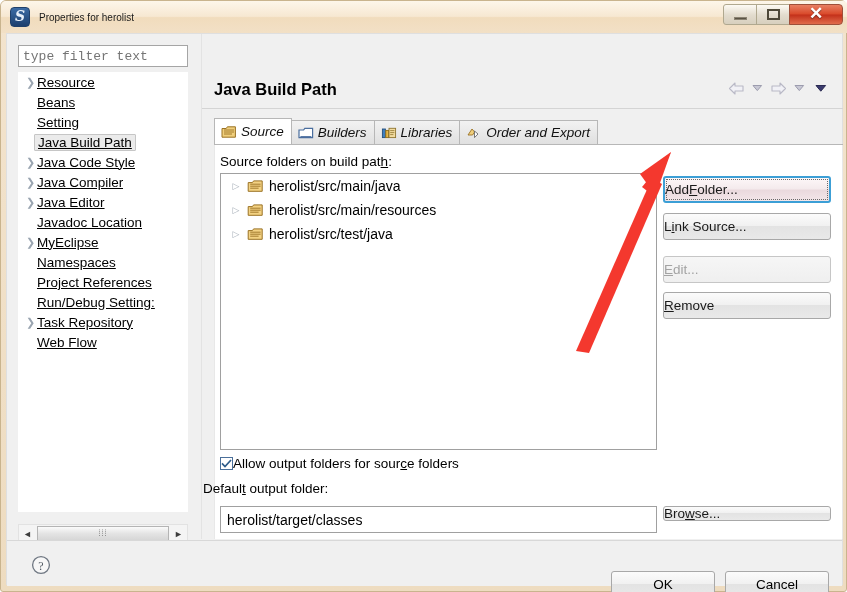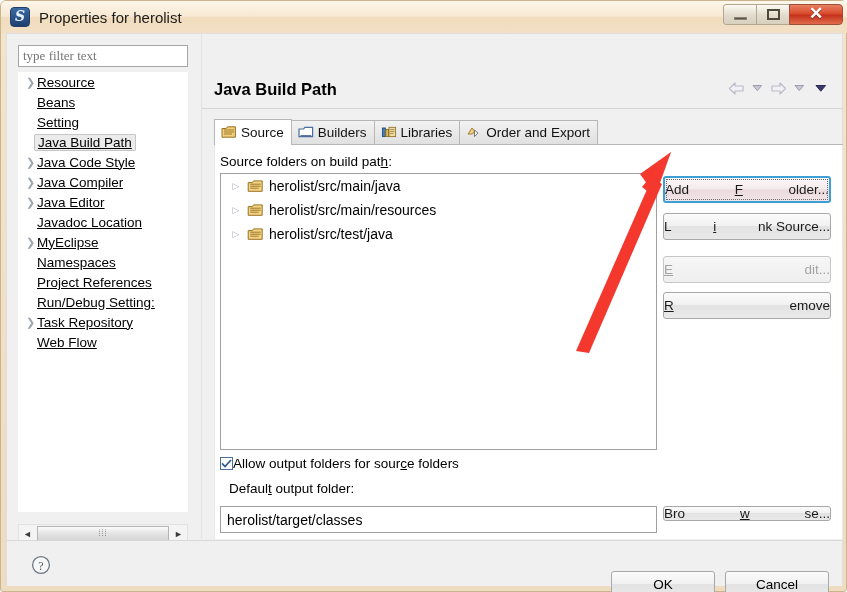--- a/index.html
+++ b/index.html
@@ -55,21 +55,21 @@
   #app-icon .glyph {
     color: #e8f0fa;
     font-family: "DejaVu Serif", serif;
     font-style: italic;
     font-weight: bold;
     font-size: 14px;
     line-height: 1;
     transform: translateY(-1px);
   }
   #title-text {
-    font-size: 15px;
+    font-size: 10px;
     color: #1b1b1b;
     white-space: nowrap;
   }
   #win-buttons {
     position: absolute;
     right: 5px; top: 3px;
     display: flex;
     height: 22px;
   }
   .winbtn {
@@ -113,21 +113,21 @@
     left: 11px; top: 11px;
     width: 170px; height: 22px;
     box-sizing: border-box;
     border: 1px solid #a5a5a5;
     background: #ffffff;
     color: #0f766e;
     font-size: 13px;
     padding: 0 4px;
     line-height: 20px;
     outline: none;
-    font-family: Liberation Serif, serif;
+    font-family: Liberation Mono, monospace;
   }
   #tree-panel {
     position: absolute;
     left: 11px; top: 38px;
     width: 170px; height: 440px;
     background: #ffffff;
     overflow: hidden;
   }
   .tree-item {
     height: 20px;
@@ -218,21 +218,22 @@
     width: 1px; height: 505px;
     background: #e3e3e3;
   }
 
   
   #tabstrip {
     position: absolute;
     left: 207px; top: 85px;
     height: 25px;
     display: flex;
-    align-items: center;
+    align-items: flex-end;
+    font-style: italic;
   }
   .tab {
     height: 24px;
     box-sizing: border-box;
     display: flex;
     align-items: center;
     gap: 4px;
     padding: 0 7px 0 6px;
     font-size: 13.5px;
     border: 1px solid #b7b7b7;
@@ -304,21 +305,21 @@
   
   .btn {
     box-sizing: border-box;
     border: 1px solid #a8a8a8;
     border-radius: 3px;
     background: linear-gradient(to bottom,#fbfbfb 0%,#f1f1f1 46%, #e3e3e3 50%, #e9e9e9 100%);
     font-size: 13.5px;
     color: #1a1a1a;
     display: flex;
     align-items: center;
-    justify-content: space-between;
+    justify-content: flex-start;
     font-family: "Liberation Sans", sans-serif;
     cursor: default;
     position: absolute;
   }
   .btn.disabled { color: #a3a3a3; background: linear-gradient(to bottom,#f6f6f6,#efefef); border-color: #c6c6c6;}
   #btn-addfolder {
     left: 656px; top: 142px; width: 168px; height: 27px;
     border: 2px solid #3c9fd6;
     border-radius: 3px;
     background: linear-gradient(to bottom,#fdf7f8 0%,#f4eaec 48%, #ead9dd 52%, #f3e6e9 100%);
@@ -347,21 +348,21 @@
     box-sizing: border-box;
     border: 1px solid #4a6f9a;
     background: #ffffff;
     display: flex; align-items: center; justify-content: center;
     flex: 0 0 13px;
   }
   .checkbox svg { display:block; }
 
   #label-out {
     position: absolute;
-    left: 222px; top: 447px;
+    left: 196px; top: 447px;
     font-size: 13.5px;
   }
   #out-input {
     position: absolute;
     left: 213px; top: 472px;
     width: 437px; height: 27px;
     box-sizing: border-box;
     border: 1px solid #a0a0a0;
     background: #ffffff;
     font-size: 14px;

